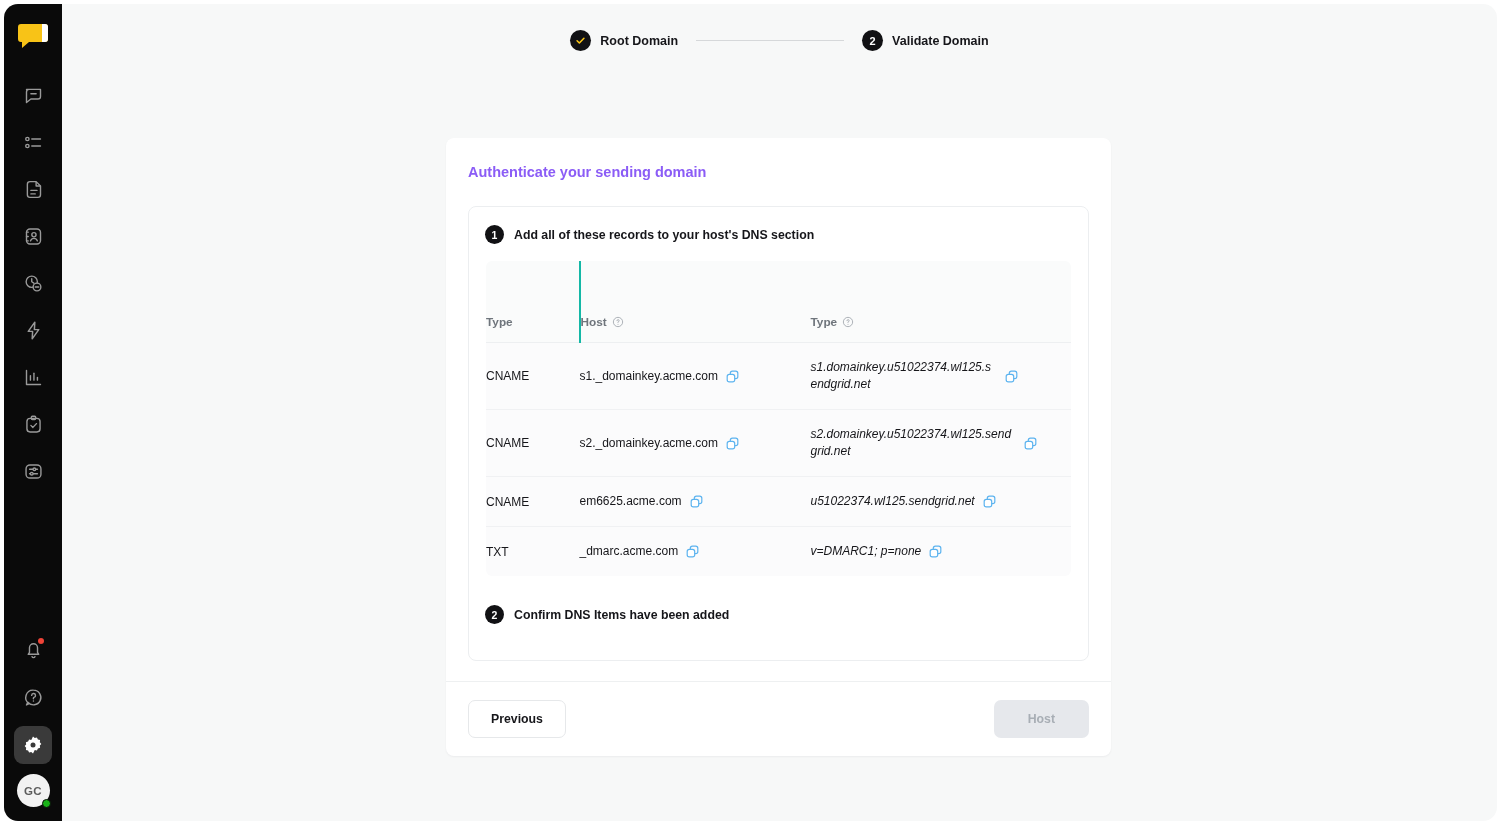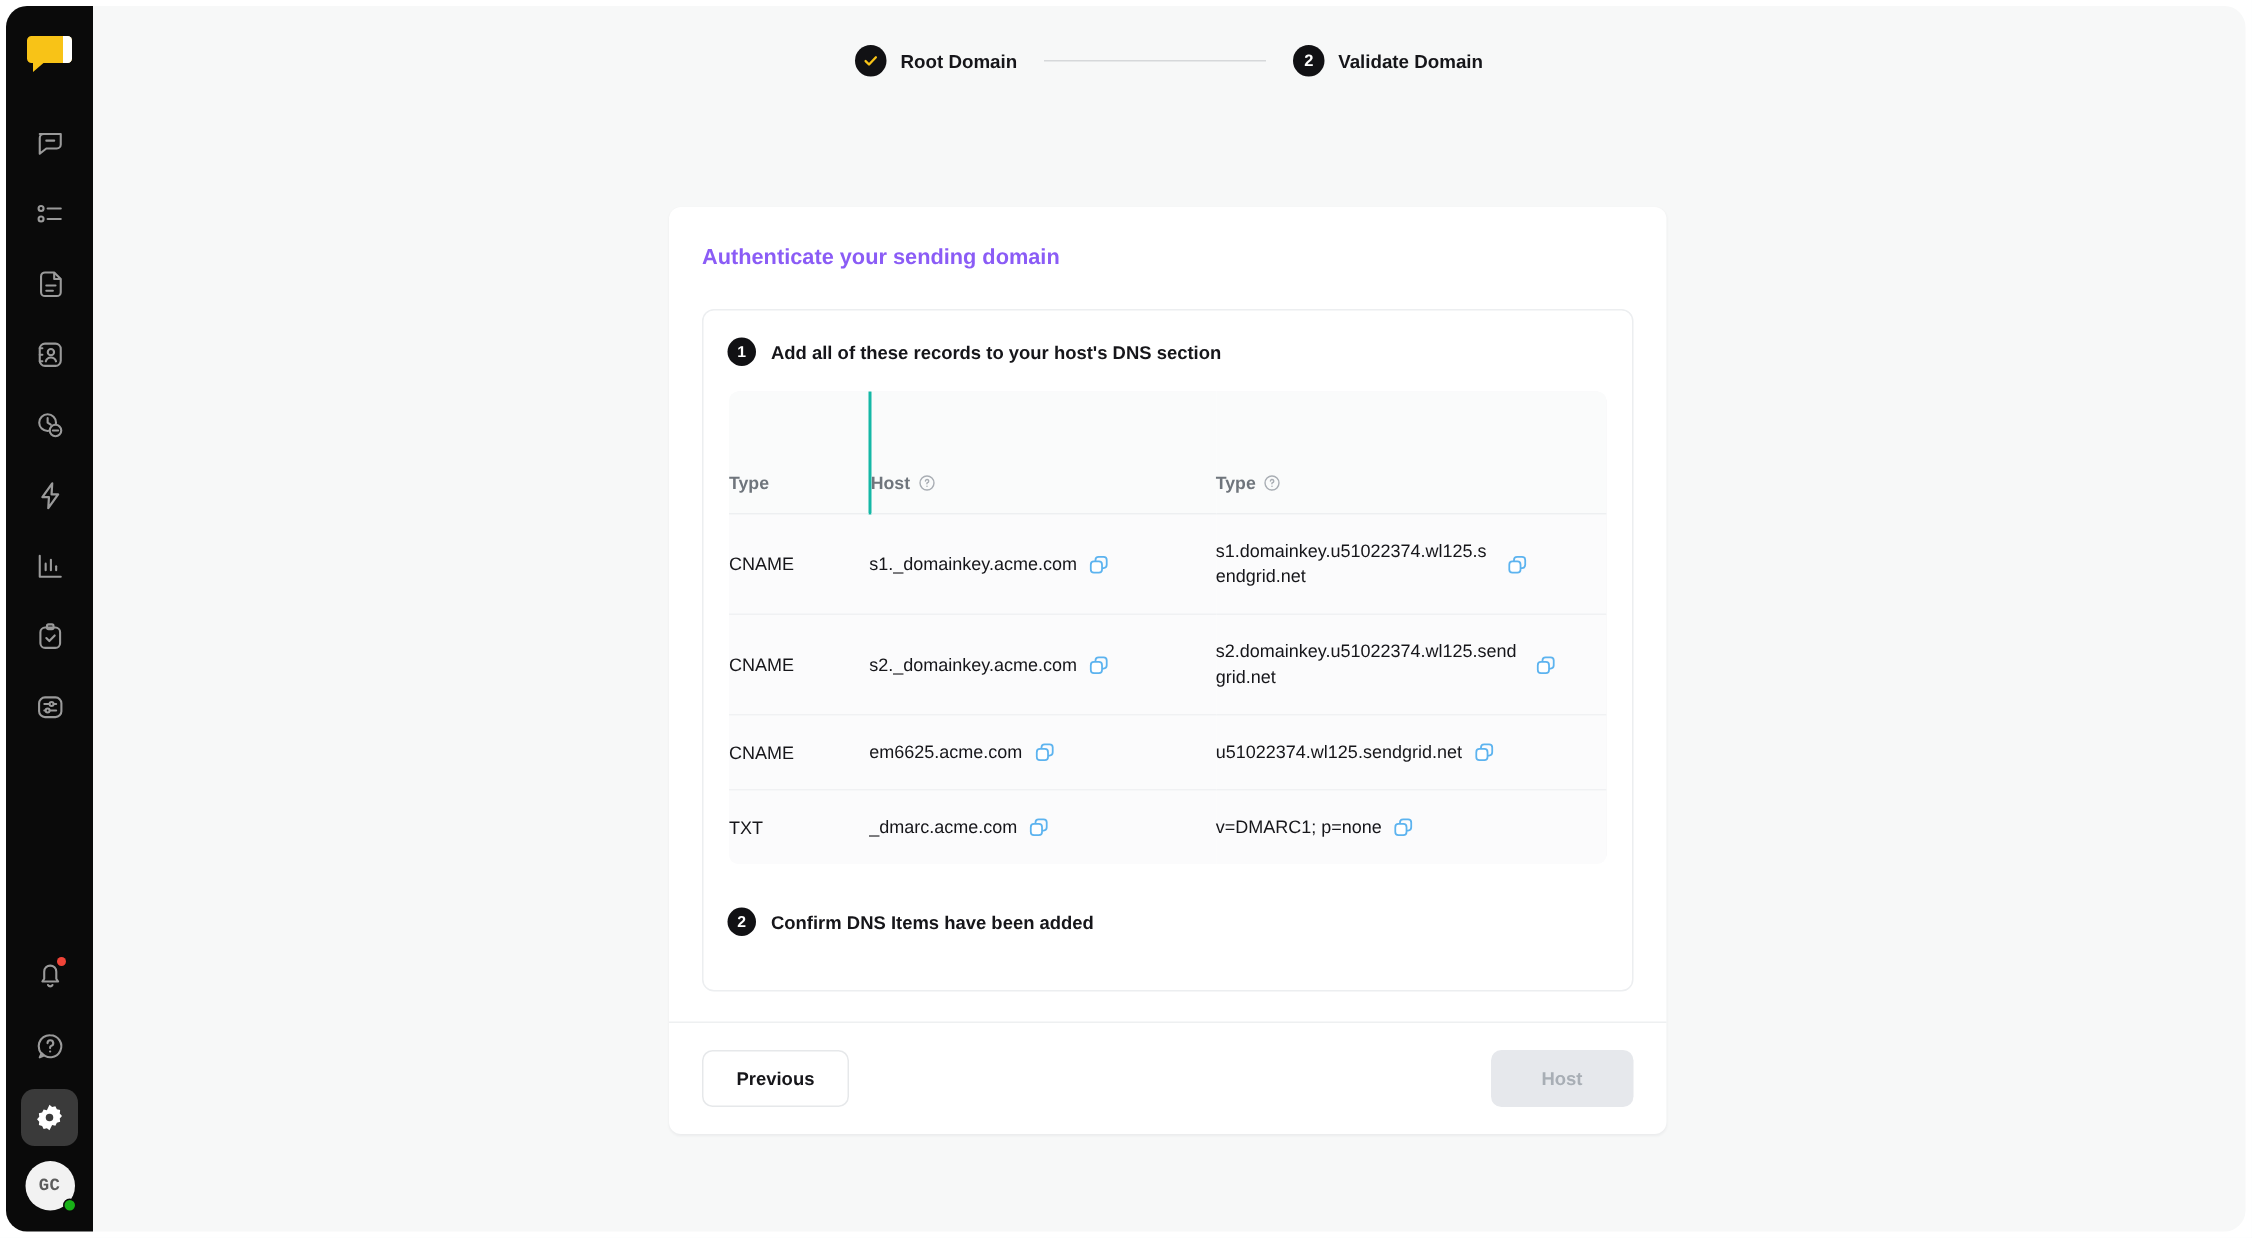--- a/index.html
+++ b/index.html
@@ -28,21 +28,20 @@
     width: 58px;
     height: 817px;
     background: #0a0a0a;
     border-radius: 14px 0 0 14px;
     display: flex;
     flex-direction: column;
     align-items: center;
     padding-top: 10px;
     padding-bottom: 8px;
     z-index: 5;
-    font-family: Liberation Mono, monospace;
   }
 
   .logo-wrap {
     width: 36px; height: 36px;
     display: flex; align-items: center; justify-content: center;
     margin-top: 4px; margin-bottom: 22px;
   }
 
   .nav-group { display: flex; flex-direction: column; align-items: center; gap: 1px; }
 
@@ -224,21 +223,21 @@
   #dns-table tbody tr + tr td { border-top: 1px solid #f0f1f3; }
   #dns-table td {
     font-size: 12px;
     color: #16161a;
     font-weight: 500;
     padding: 16px 0;
     vertical-align: middle;
   }
   td.cell-type { padding-left: 14px; font-weight: bold; font-size: 11.8px; }
   td.cell-host { padding-left: 16px; padding-right: 8px; }
-  td.cell-value { padding-left: 22px; padding-right: 14px; }
+  td.cell-value { padding-left: 22px; padding-right: 14px; font-style: italic; }
 
   .val-row { display: flex; align-items: center; gap: 7px; }
   .val-text { word-break: break-all; line-height: 1.42; max-width: 186px; }
   .val-text.wide { max-width: 205px; }
   .copy-btn { flex: none; display: flex; align-items: center; }
 
   
   #confirm-head { margin-top: 28px; }
   #check-row {
     margin-top: 12px;

